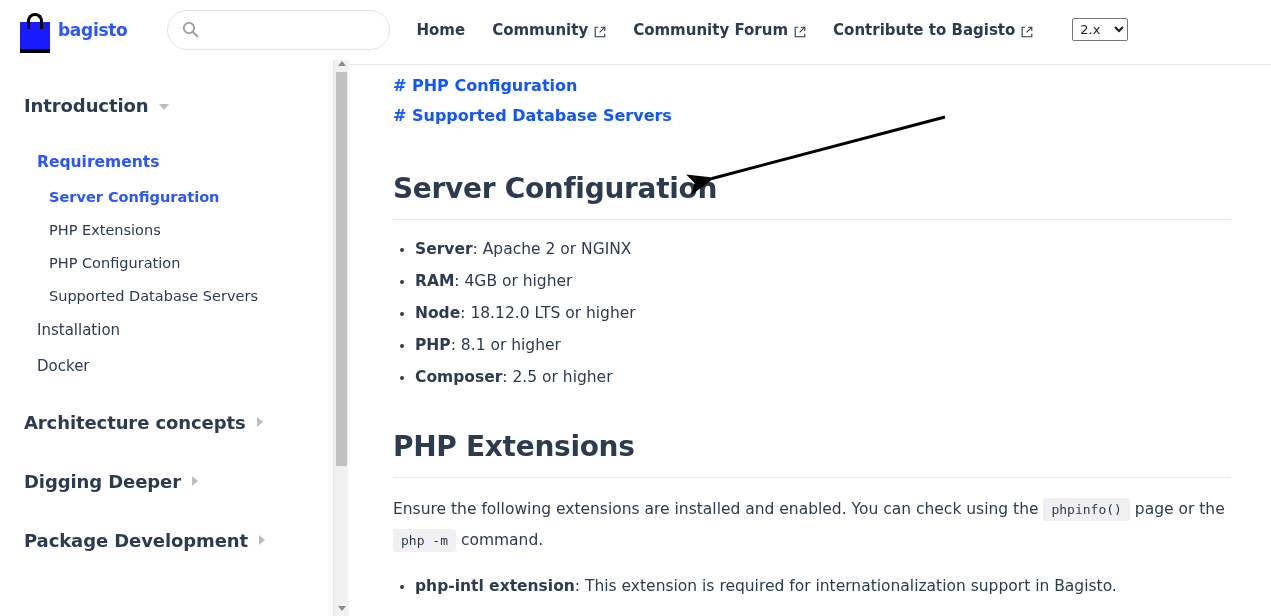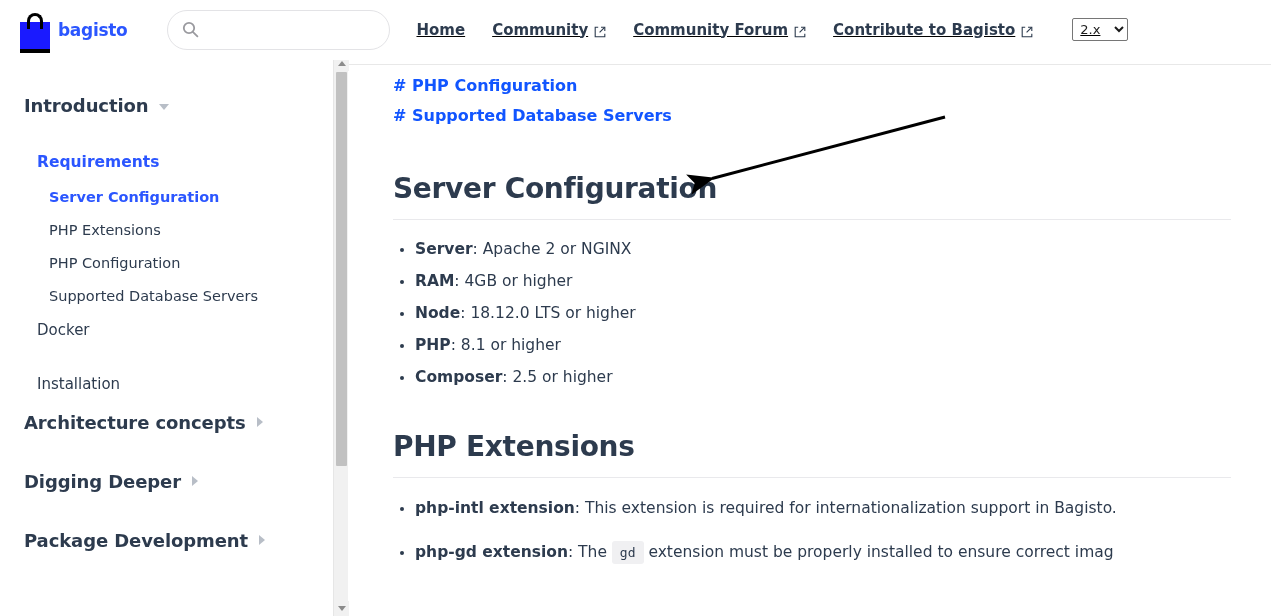--- a/index.html
+++ b/index.html
@@ -65,21 +65,21 @@
     display: flex; align-items: center;
     background: #fff;
     flex: 0 0 auto;
   }
   .search-icon { margin-left: 14px; width: 17px; height: 17px; display:block; }
   .search-input {
     border: none; outline: none; background: transparent;
     font-family: inherit; font-size: 14px; color: #2d3b4e;
     margin-left: 8px; width: 170px; height: 24px;
   }
-  .nav { display: flex; align-items: center; margin-left: 26px; gap: 27px; text-decoration: underline; }
+  .nav { display: flex; align-items: center; margin-left: 26px; gap: 27px; }
   .nav-link {
     font-size: 15px; font-weight: 600; color: #2d3b4e;
     text-decoration: none; white-space: nowrap;
     display: inline-flex; align-items: center; gap: 6px;
   }
   .ext-icon { width: 12px; height: 12px; display:block; }
   .version-select {
     margin-left: 12px;
     font-family: inherit; font-size: 13px;
     color: #1b1b1b;
@@ -316,25 +316,25 @@
       <div class="sb-subitem">
         <span class="lbl">PHP Extensions</span>
       </div>
       <div class="sb-subitem">
         <span class="lbl">PHP Configuration</span>
       </div>
       <div class="sb-subitem">
         <span class="lbl">Supported Database Servers</span>
       </div>
 
+      <div class="sb-item">
+        <span class="lbl">Installation</span>
+      </div>
       <div class="sb-item" style="margin-bottom:28px;">
         <span class="lbl">Docker</span>
-      </div>
-      <div class="sb-item">
-        <span class="lbl">Installation</span>
       </div>
 
       <div class="sb-section">
         <span class="sb-section-label">Architecture concepts</span>
         <span class="caret right"></span>
       </div>
 
       <div class="sb-section">
         <span class="sb-section-label">Digging Deeper</span>
         <span class="caret right"></span>
@@ -387,20 +387,21 @@
           <b>PHP</b><span>: 8.1 or higher</span>
         </li>
         <li>
           <b>Composer</b><span>: 2.5 or higher</span>
         </li>
       </ul>
 
       <h1 class="doc-h1" style="margin-top:40px;">PHP Extensions</h1>
       <div class="h-rule"></div>
 
+      <p class="doc-p"><span>Ensure the following extensions are installed and enabled. You can check using the </span><code class="inline-code">phpinfo()</code><span> page or the </span><code class="inline-code">php -m</code><span> command.</span></p>
 
       <ul class="doc-list" style="margin-top:19px;">
         <li>
           <b>php-intl extension</b><span>: This extension is required for internationalization support in Bagisto.</span>
         </li>
         <li style="margin-top:21px;">
           <b>php-gd extension</b><span>: The </span><code class="inline-code">gd</code><span> extension must be properly installed to ensure correct imag</span>
         </li>
       </ul>
 

